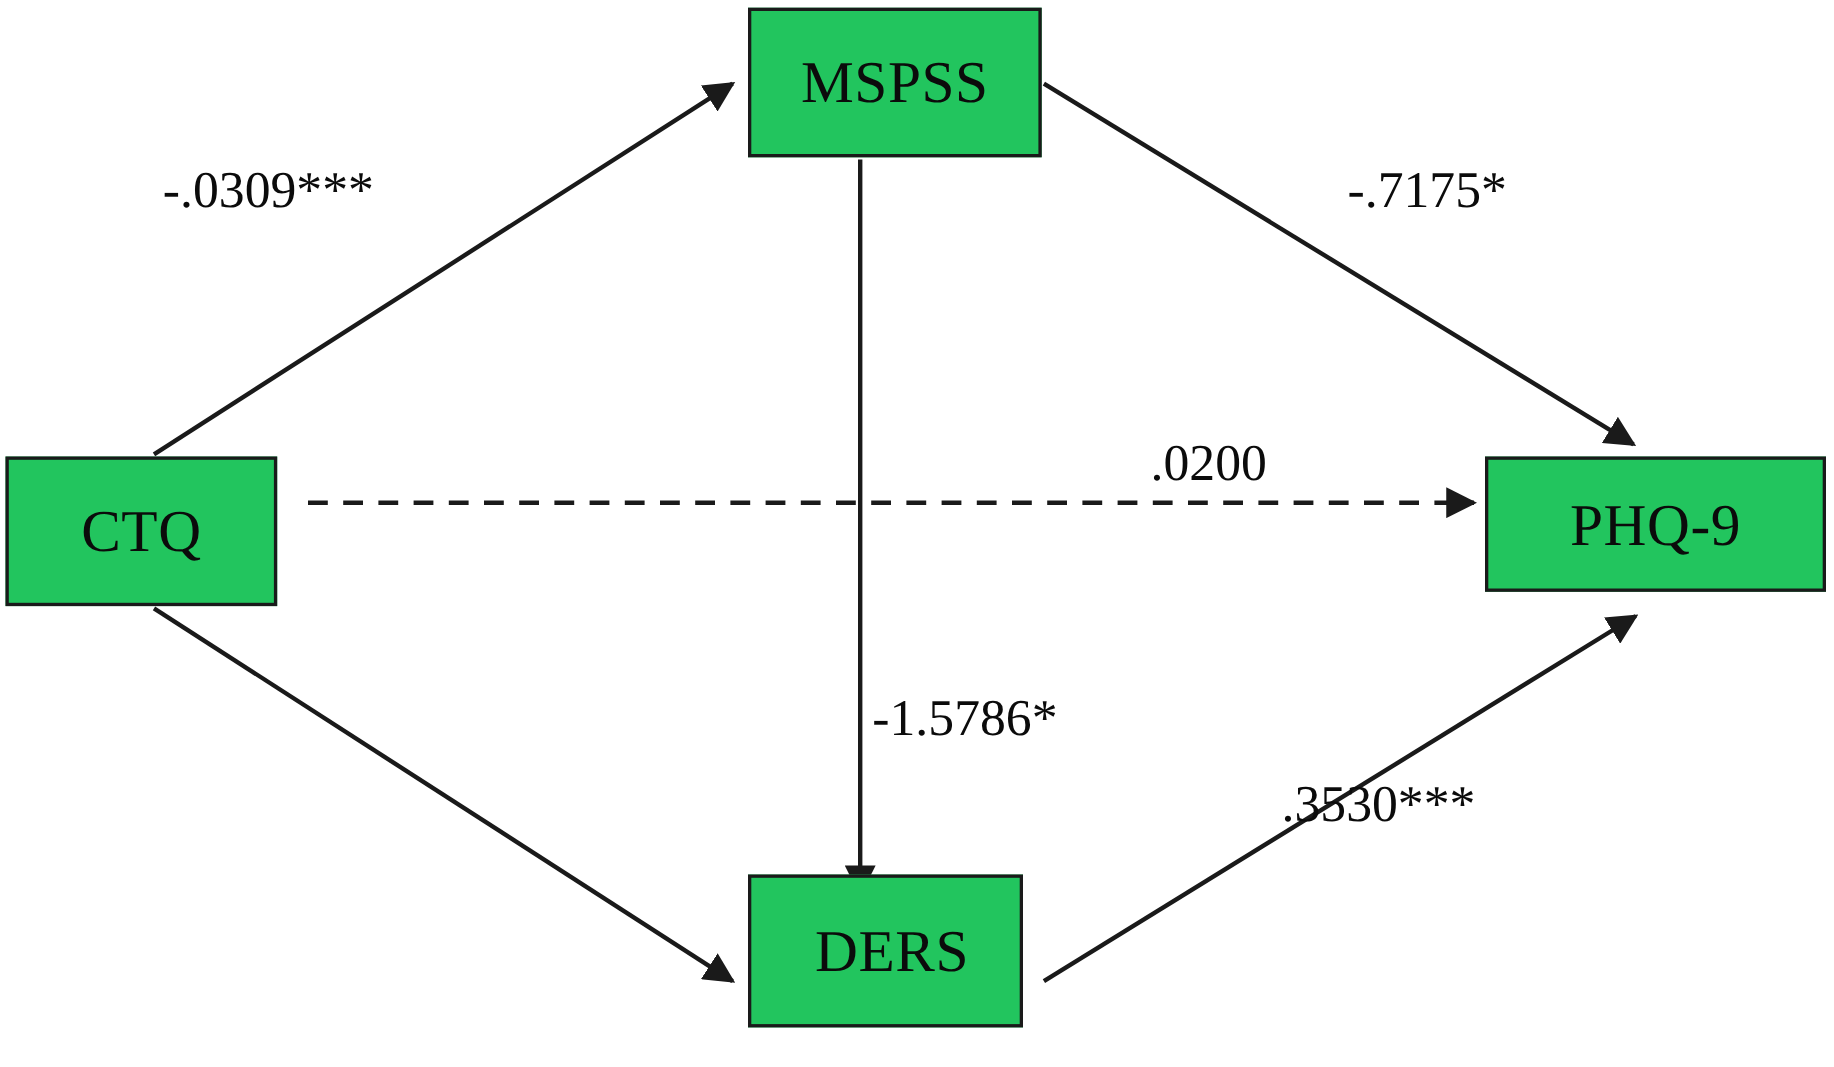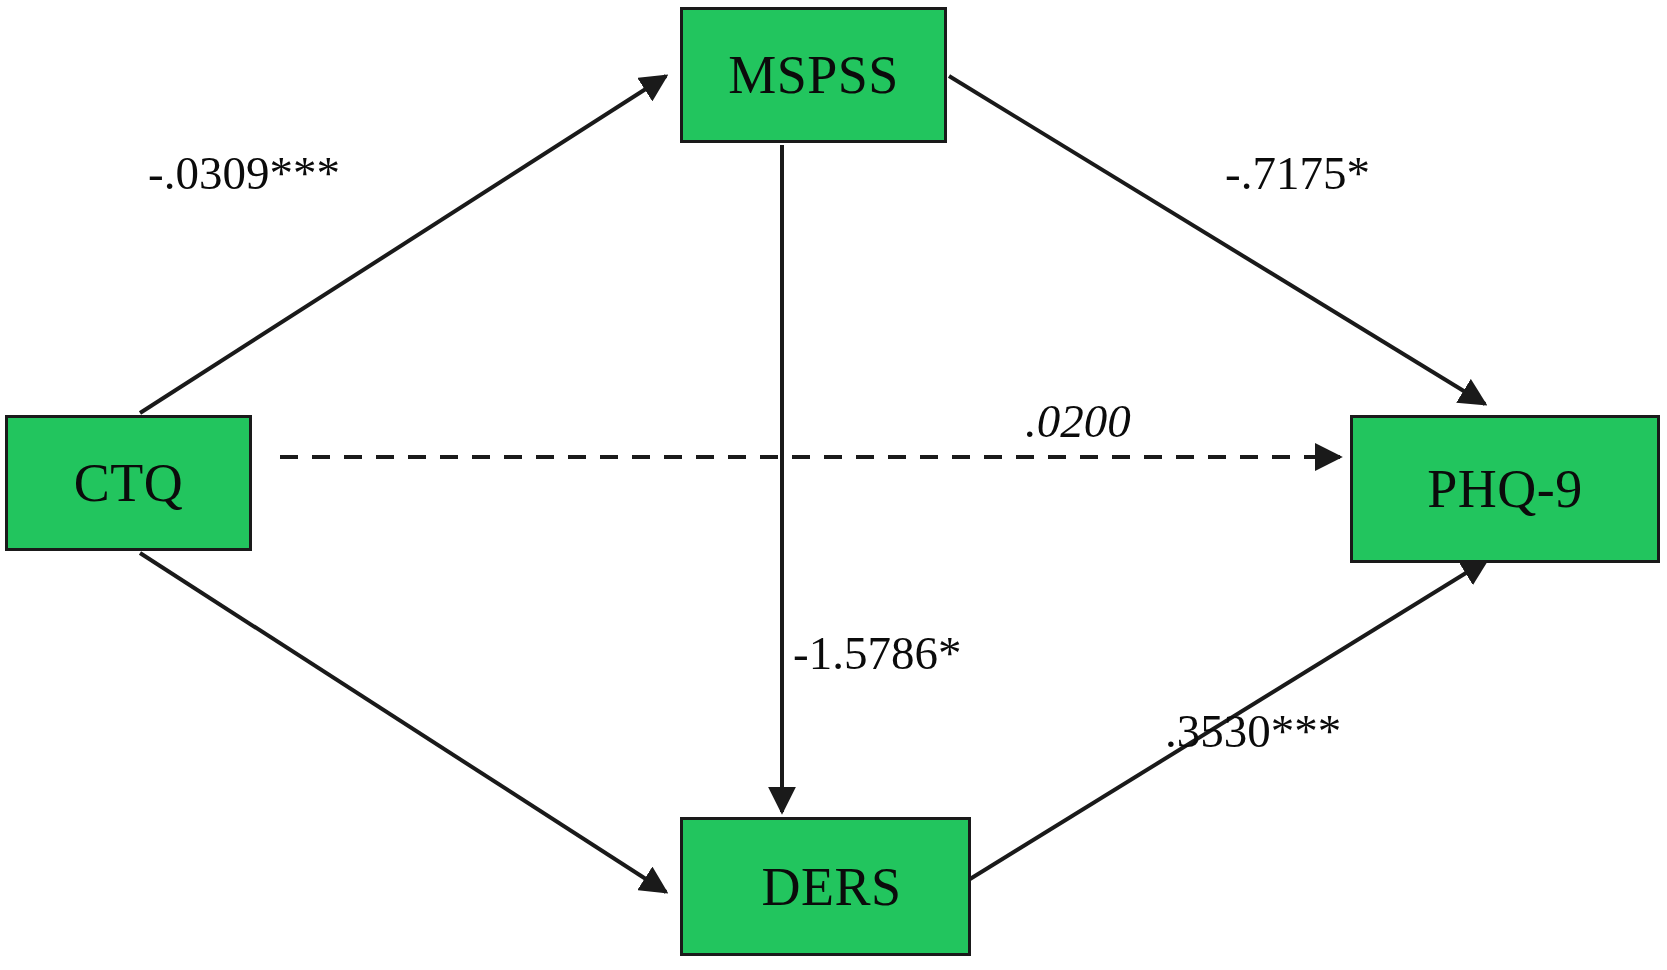--- a/index.html
+++ b/index.html
@@ -36,38 +36,38 @@
   .node-label {
     font-family: "Liberation Serif", "DejaVu Serif", serif;
     font-size: 54px;
     color: #0b0b0b;
     line-height: 1;
     letter-spacing: 0.5px;
     white-space: nowrap;
   }
   #node-ctq   { left: 5px;    top: 415px; width: 247px; height: 136px; }
   #node-mspss { left: 680px;  top: 7px;   width: 267px; height: 136px; }
-  #node-ders  { left: 680px;  top: 817px; width: 291px; height: 139px; padding-left: 12px; }
-  #node-phq9  { left: 1350px; top: 415px; width: 310px; height: 148px; }
+  #node-ders  { left: 680px;  top: 795px; width: 250px; height: 139px; padding-left: 12px; }
+  #node-phq9  { left: 1350px; top: 415px; width: 310px; height: 123px; }
 
   .edge-label {
     position: absolute;
     font-family: "Liberation Serif", "DejaVu Serif", serif;
     font-size: 47px;
     color: #0b0b0b;
     line-height: 1;
     white-space: nowrap;
     z-index: 4;
   }
   #label-ctq-mspss  { left: 148px;  top: 150px; font-family: Liberation Serif, serif; }
   #label-mspss-phq9 { left: 1225px; top: 150px; }
   #label-ctq-ders   { left: 163px;  top: 692px; }
   #label-ders-phq9  { left: 1165px; top: 708px; }
   #label-mspss-ders { left: 793px;  top: 630px; text-align: center; }
-  #label-ctq-phq9   { left: 1025px; top: 398px; font-style: italic; }
+  #label-ctq-phq9   { left: 1046px; top: 398px; }
 </style>
 </head>
 <body>
 
 <div id="canvas">
 
   <svg id="paths" viewBox="0 0 1667 970" xmlns="http://www.w3.org/2000/svg">
     <defs>
       <marker id="arrow" viewBox="0 0 10 10" refX="9" refY="5" markerWidth="7" markerHeight="7" orient="auto-start-reverse">
         <path d="M 0 0 L 10 5 L 0 10 z" fill="#1a1a1a"></path>

